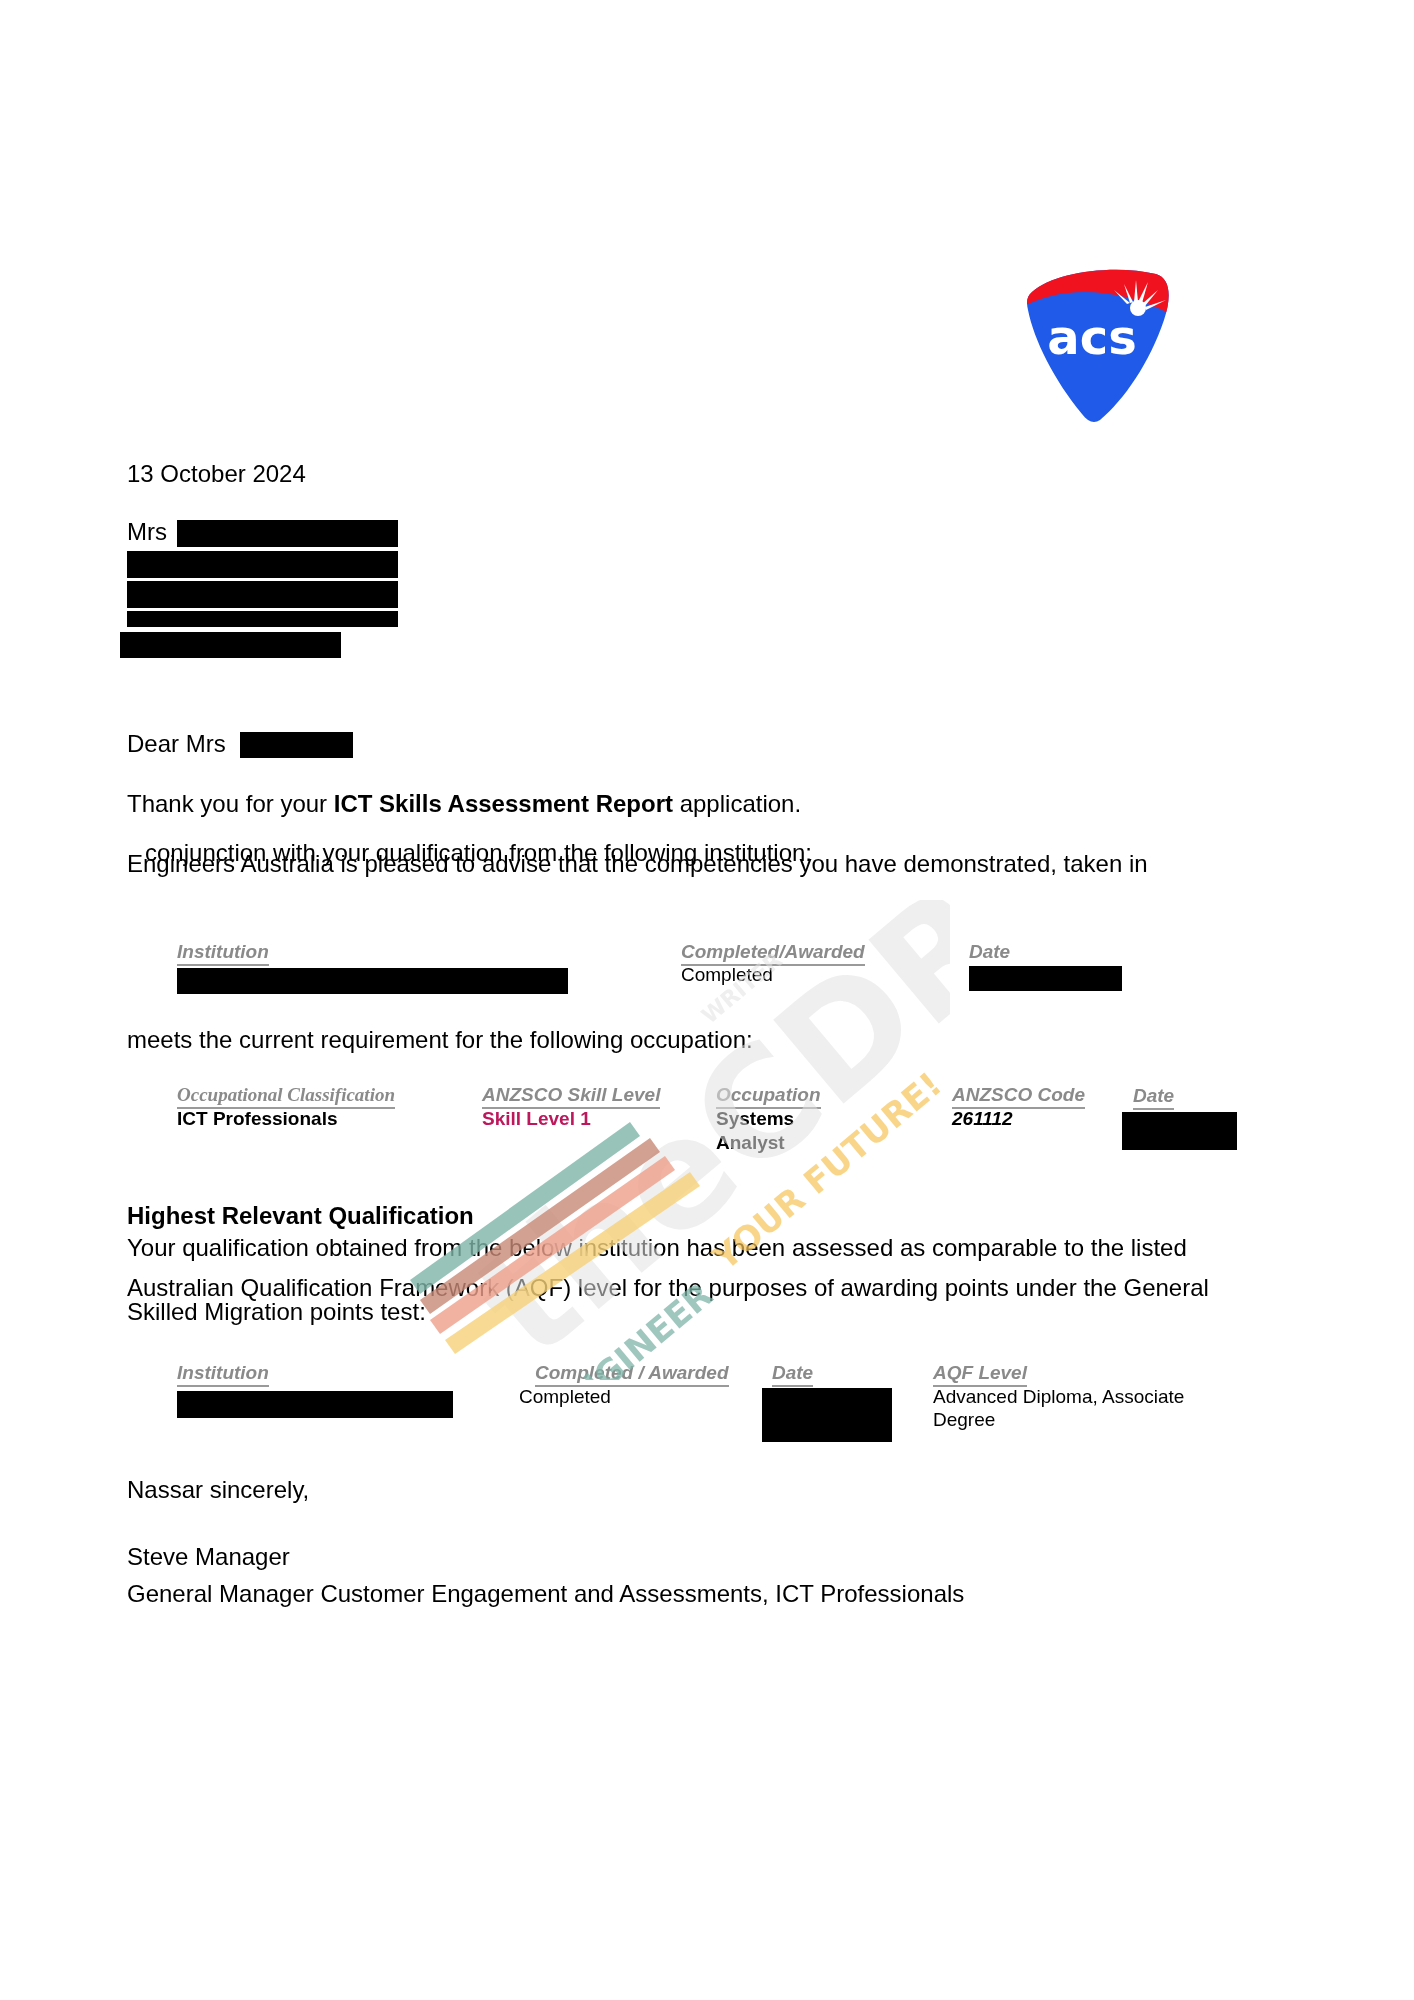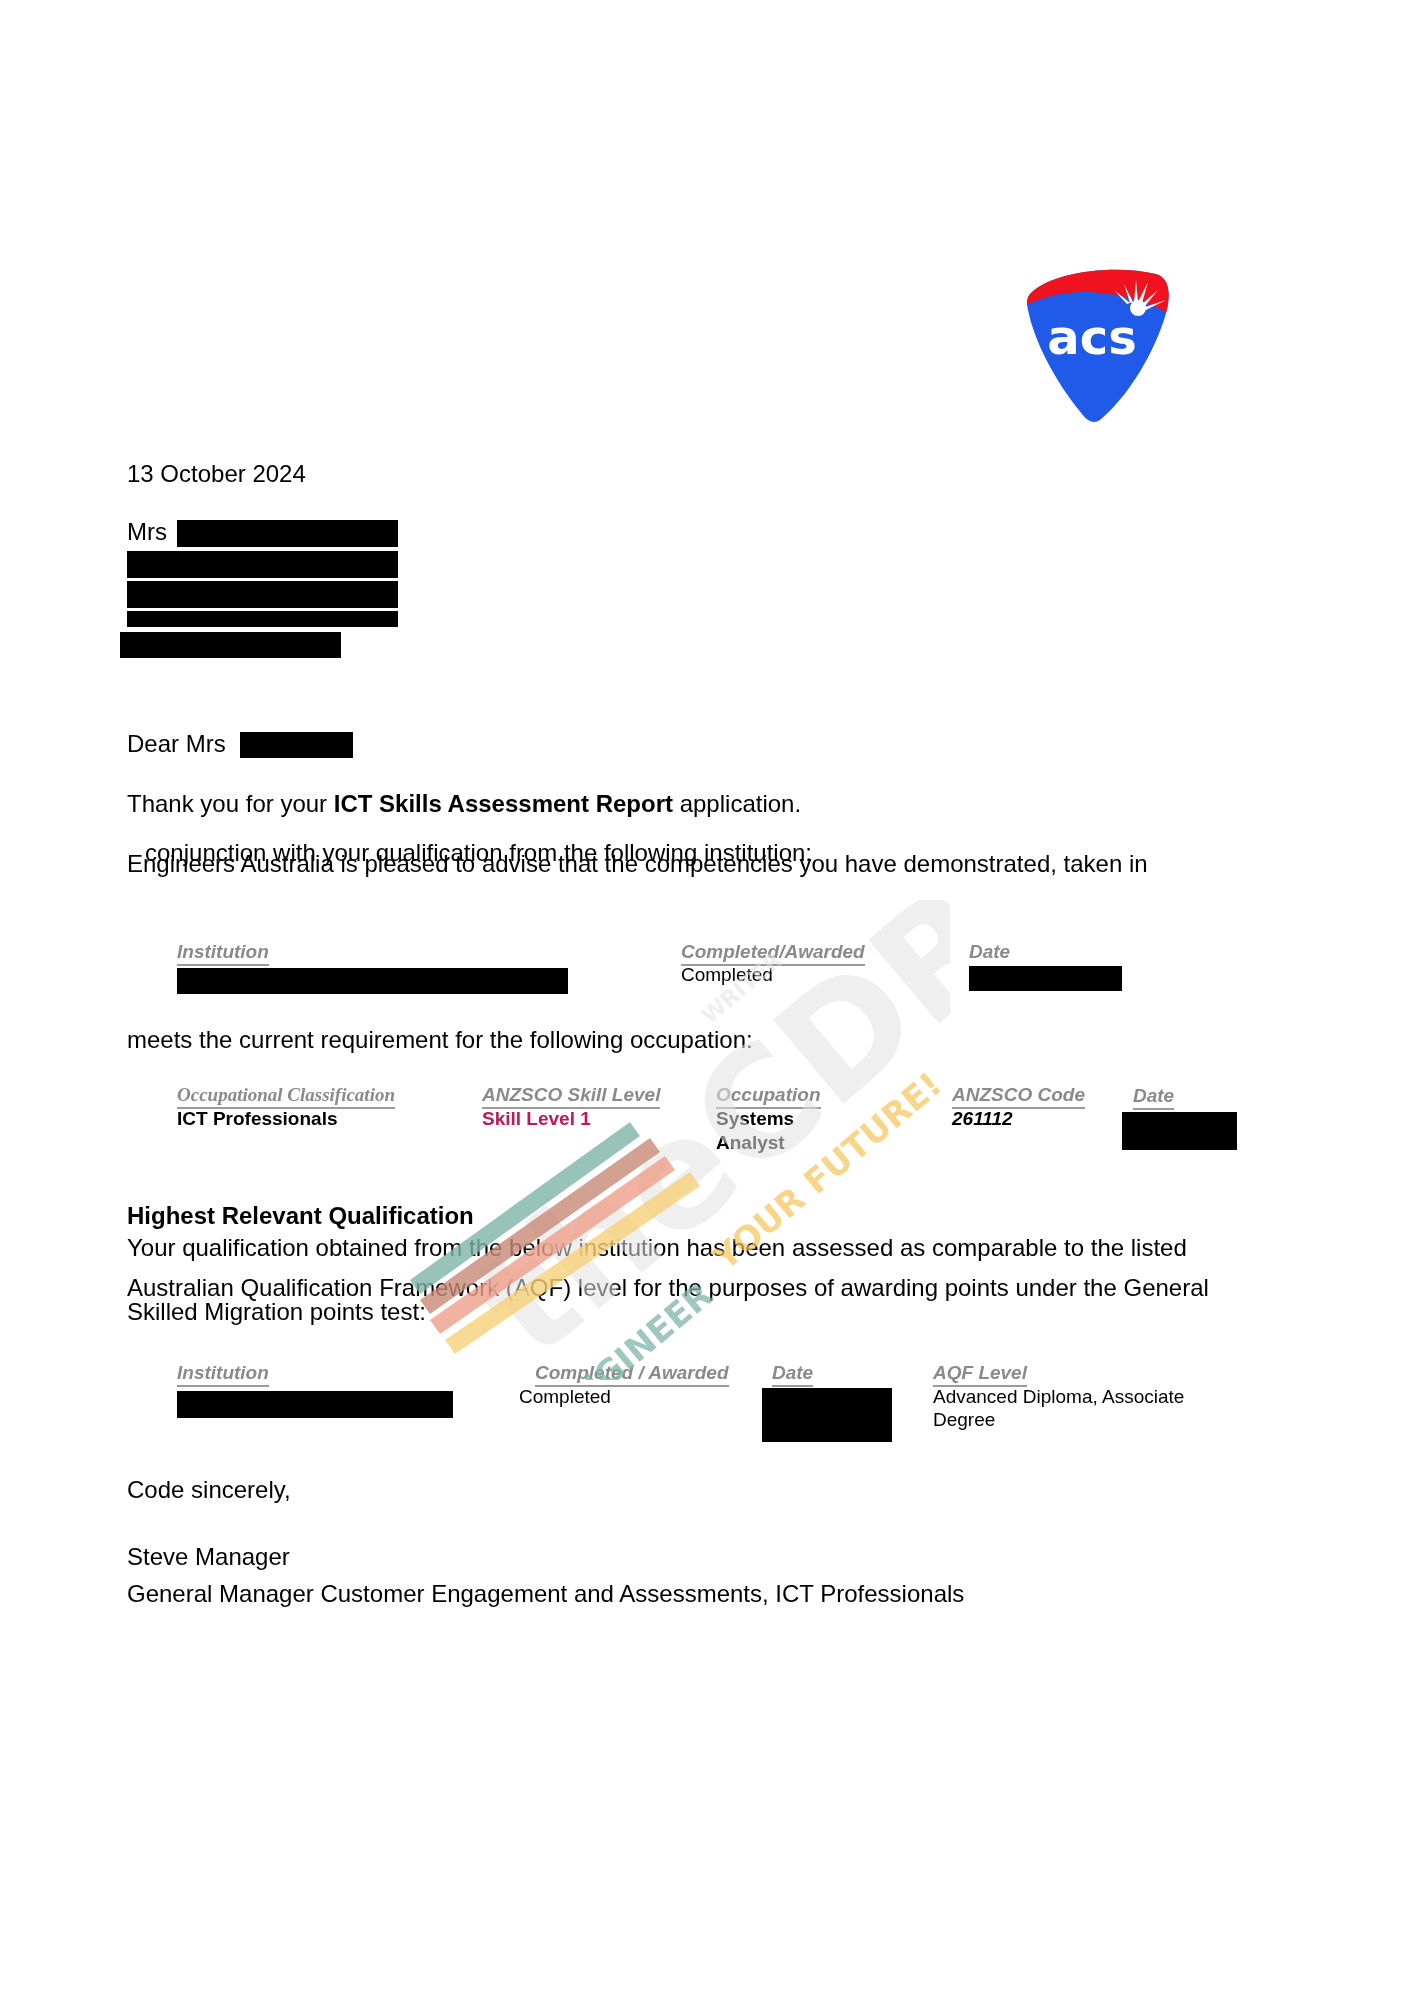--- a/index.html
+++ b/index.html
@@ -106,21 +106,21 @@
 <div class="th" style="left:177px; top:1361px;">Institution</div>
 <div class="redact" style="left:177px; top:1391px; width:276px; height:27px;"></div>
 <div class="th" style="left:519px; top:1361px;margin-left:16px;">Completed / Awarded</div>
 <div class="td" style="left:519px; top:1385px;">Completed</div>
 <div class="th" style="left:772px; top:1361px;">Date</div>
 <div class="redact" style="left:762px; top:1388px; width:130px; height:54px;"></div>
 <div class="th" style="left:933px; top:1361px;">AQF Level</div>
 <div class="td" style="left:933px; top:1385px;">Advanced Diploma, Associate</div>
 <div class="td" style="left:933px; top:1408px;">Degree</div>
 
-<div class="abs body-text" style="left:127px; top:1474px;">Code sincerely,</div>
+<div class="abs body-text" style="left:127px; top:1474px;">Nassar sincerely,</div>
 <div class="abs body-text" style="left:127px; top:1541px;">Steve Manager</div>
 <div class="abs body-text" style="left:127px; top:1578px;">General Manager Customer Engagement and Assessments,  ICT Professionals</div>
 
 <div class="watermark" style="left:390px; top:900px; width:560px; height:480px;">
   <svg width="560" height="480" viewBox="0 0 560 480">
     <g opacity="0.55">
       <text x="30" y="330" transform="rotate(-40 270 240)" font-family="DejaVu Sans, sans-serif" font-weight="bold" font-size="150" fill="#e2e2e2">theCDR</text>
       <text x="300" y="110" transform="rotate(-40 330 90)" font-family="DejaVu Sans, sans-serif" font-weight="bold" font-size="22" fill="#e2e2e2">WRITER</text>
     </g>
     <g opacity="0.8">

